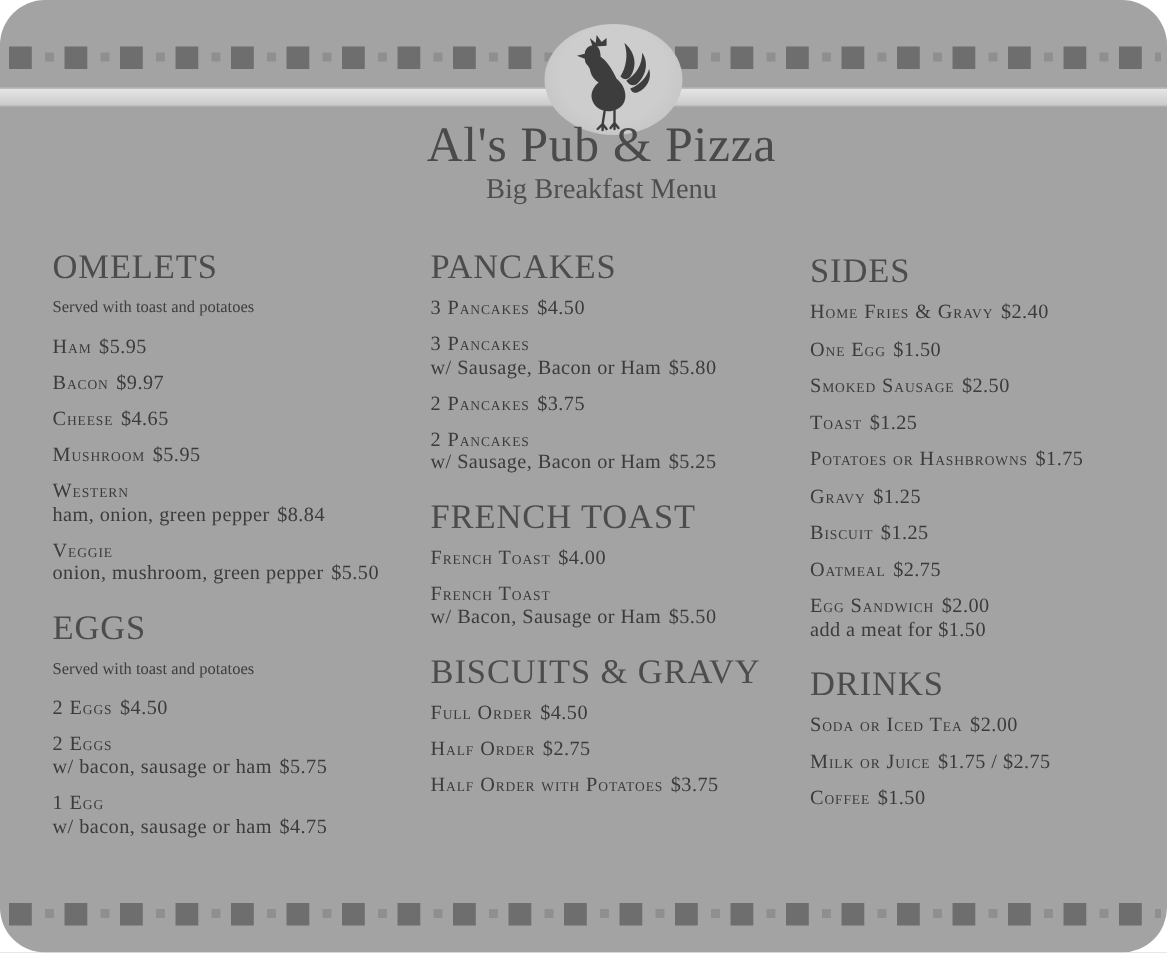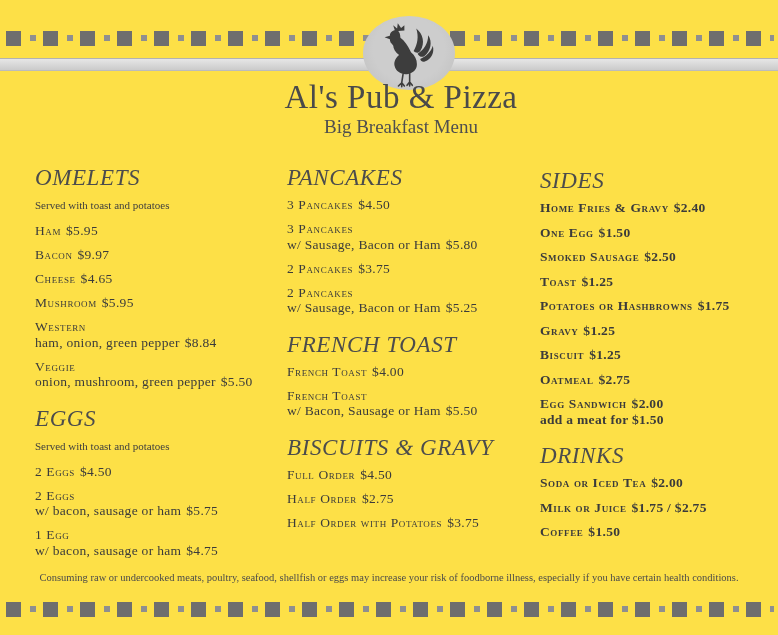--- a/index.html
+++ b/index.html
@@ -1,21 +1,22 @@
 <!DOCTYPE html>
 <html><head>
 <meta charset="utf-8">
 <style>
   * { margin:0; padding:0; box-sizing:border-box; }
   html,body { background:#ffffff; }
   #page {
     position:relative; width:778px; height:635px;
-    background:#fde047; overflow:hidden;
+    background:#a3a3a3; overflow:hidden;
     font-family:"Liberation Serif","DejaVu Serif",serif;
     color:#3b3b3b;
+    border-radius:30px;
   }
   
   .square-border {
     position:absolute; left:6px; right:4px; height:15px;
     background-image:
       linear-gradient(90deg,#6e6e6e 0 15px, rgba(0,0,0,0) 15px 37px),
       linear-gradient(90deg,#a0a0a0 0 9px, rgba(0,0,0,0) 9px 37px),
       linear-gradient(90deg,#8f8f8f 0 6px, rgba(0,0,0,0) 6px 37px);
     background-size:37px 15px, 37px 9px, 37px 6px;
     background-position:0 0, 3px 3px, 24px 4px;
@@ -46,28 +47,28 @@
   .title { font-size:33px; line-height:36px; letter-spacing:0.5px; font-weight:normal; }
   .subtitle { font-size:19px; line-height:21px; margin-top:1px; color:#4f4f4f; }
   
   .col { position:absolute; top:165px; }
   .col-1 { left:35px;  width:245px; }
   .col-2 { left:287px; width:250px; }
   .col-3 { left:540px; top:168px; width:236px; }
   .section + .section { margin-top:16px; }
   .sec-title {
     font-size:23px; line-height:26px; font-weight:normal;
-    letter-spacing:0.6px; color:#4c4c4c; margin:0 0 7px 0;font-style:italic;
+    letter-spacing:0.6px; color:#4c4c4c; margin:0 0 7px 0;
   }
   .note {
     font-size:11px; line-height:14px;
     margin:0 0 12px 0; color:#3e3e3e;
   }
   .item { font-size:13.5px; line-height:14.5px; margin-bottom:9.5px; letter-spacing:0.3px; }
-  .col-3 .item { margin-bottom:10px;font-weight:bold; }
+  .col-3 .item { margin-bottom:10px; }
   .item .nm { font-variant:small-caps; letter-spacing:0.6px; }
   .item .pr { margin-left:5px; }
   .item .l2 { margin-top:1px; }
   
   .disclaimer {
     position:absolute; left:30px; right:30px; top:572px;
     text-align:center; font-size:10.5px; line-height:12px; color:#4a4a4a;
   }
 </style>
 </head>
@@ -227,17 +228,16 @@
         </div>
         <div class="item">
           <div class="l1"><span class="nm">Milk or Juice</span><span class="pr">$1.75 / $2.75</span></div>
         </div>
         <div class="item">
           <div class="l1"><span class="nm">Coffee</span><span class="pr">$1.50</span></div>
         </div>
       </div>
     </div>
 
-  <div class="disclaimer">Consuming raw or undercooked meats, poultry, seafood, shellfish or eggs may increase your risk of foodborne illness, especially if you have certain health conditions.</div>
 
   <div class="square-border border-bottom"></div>
 
 </div>
 
 </body></html>

